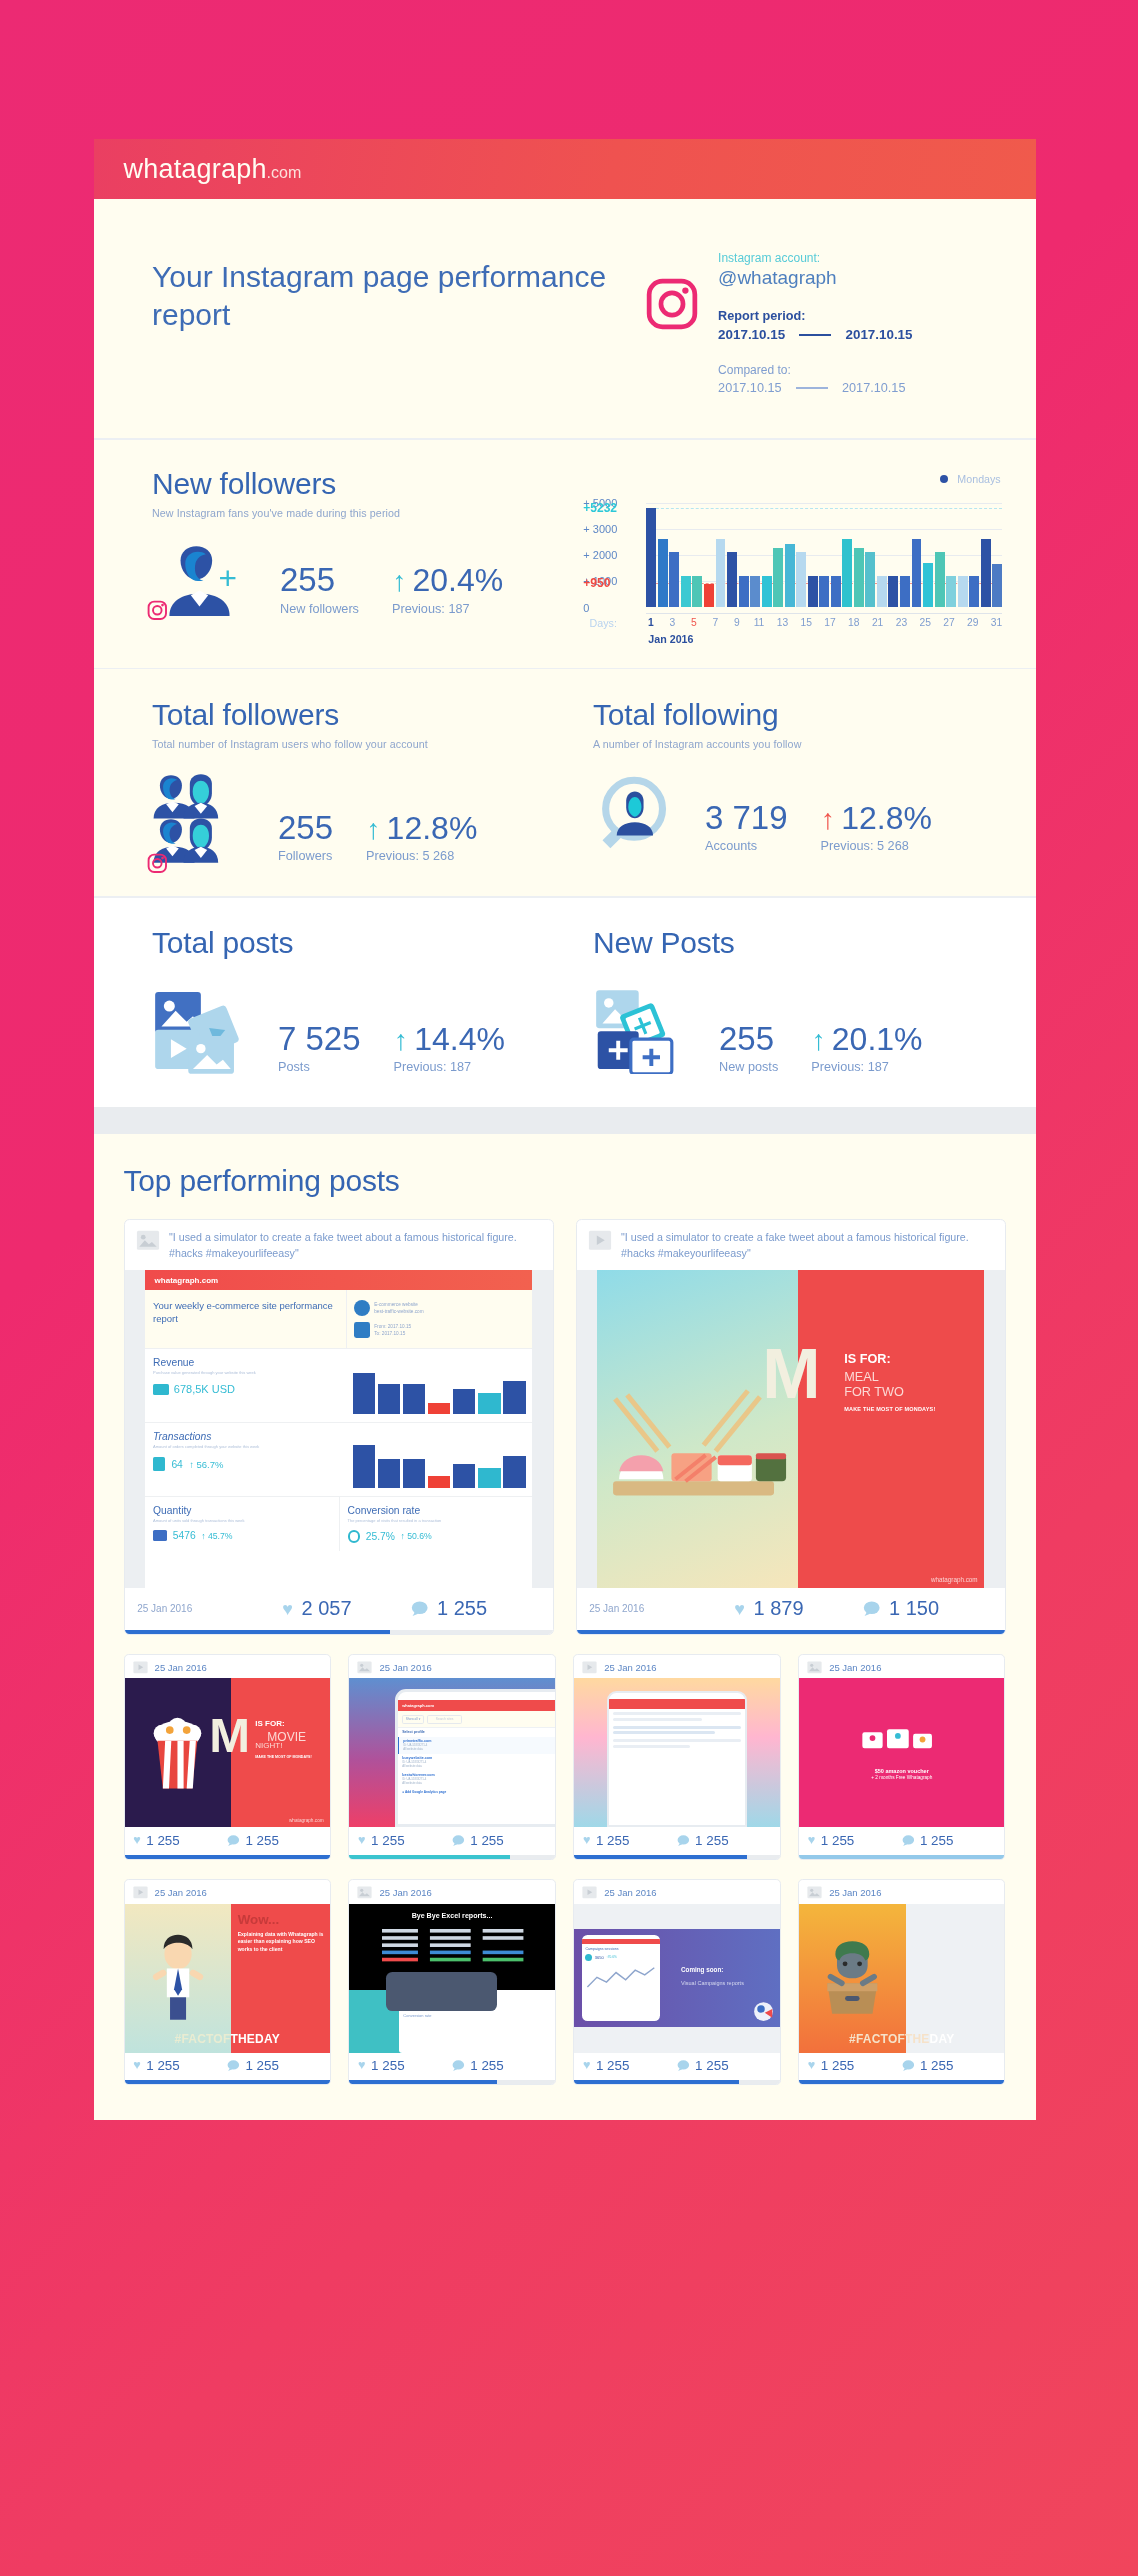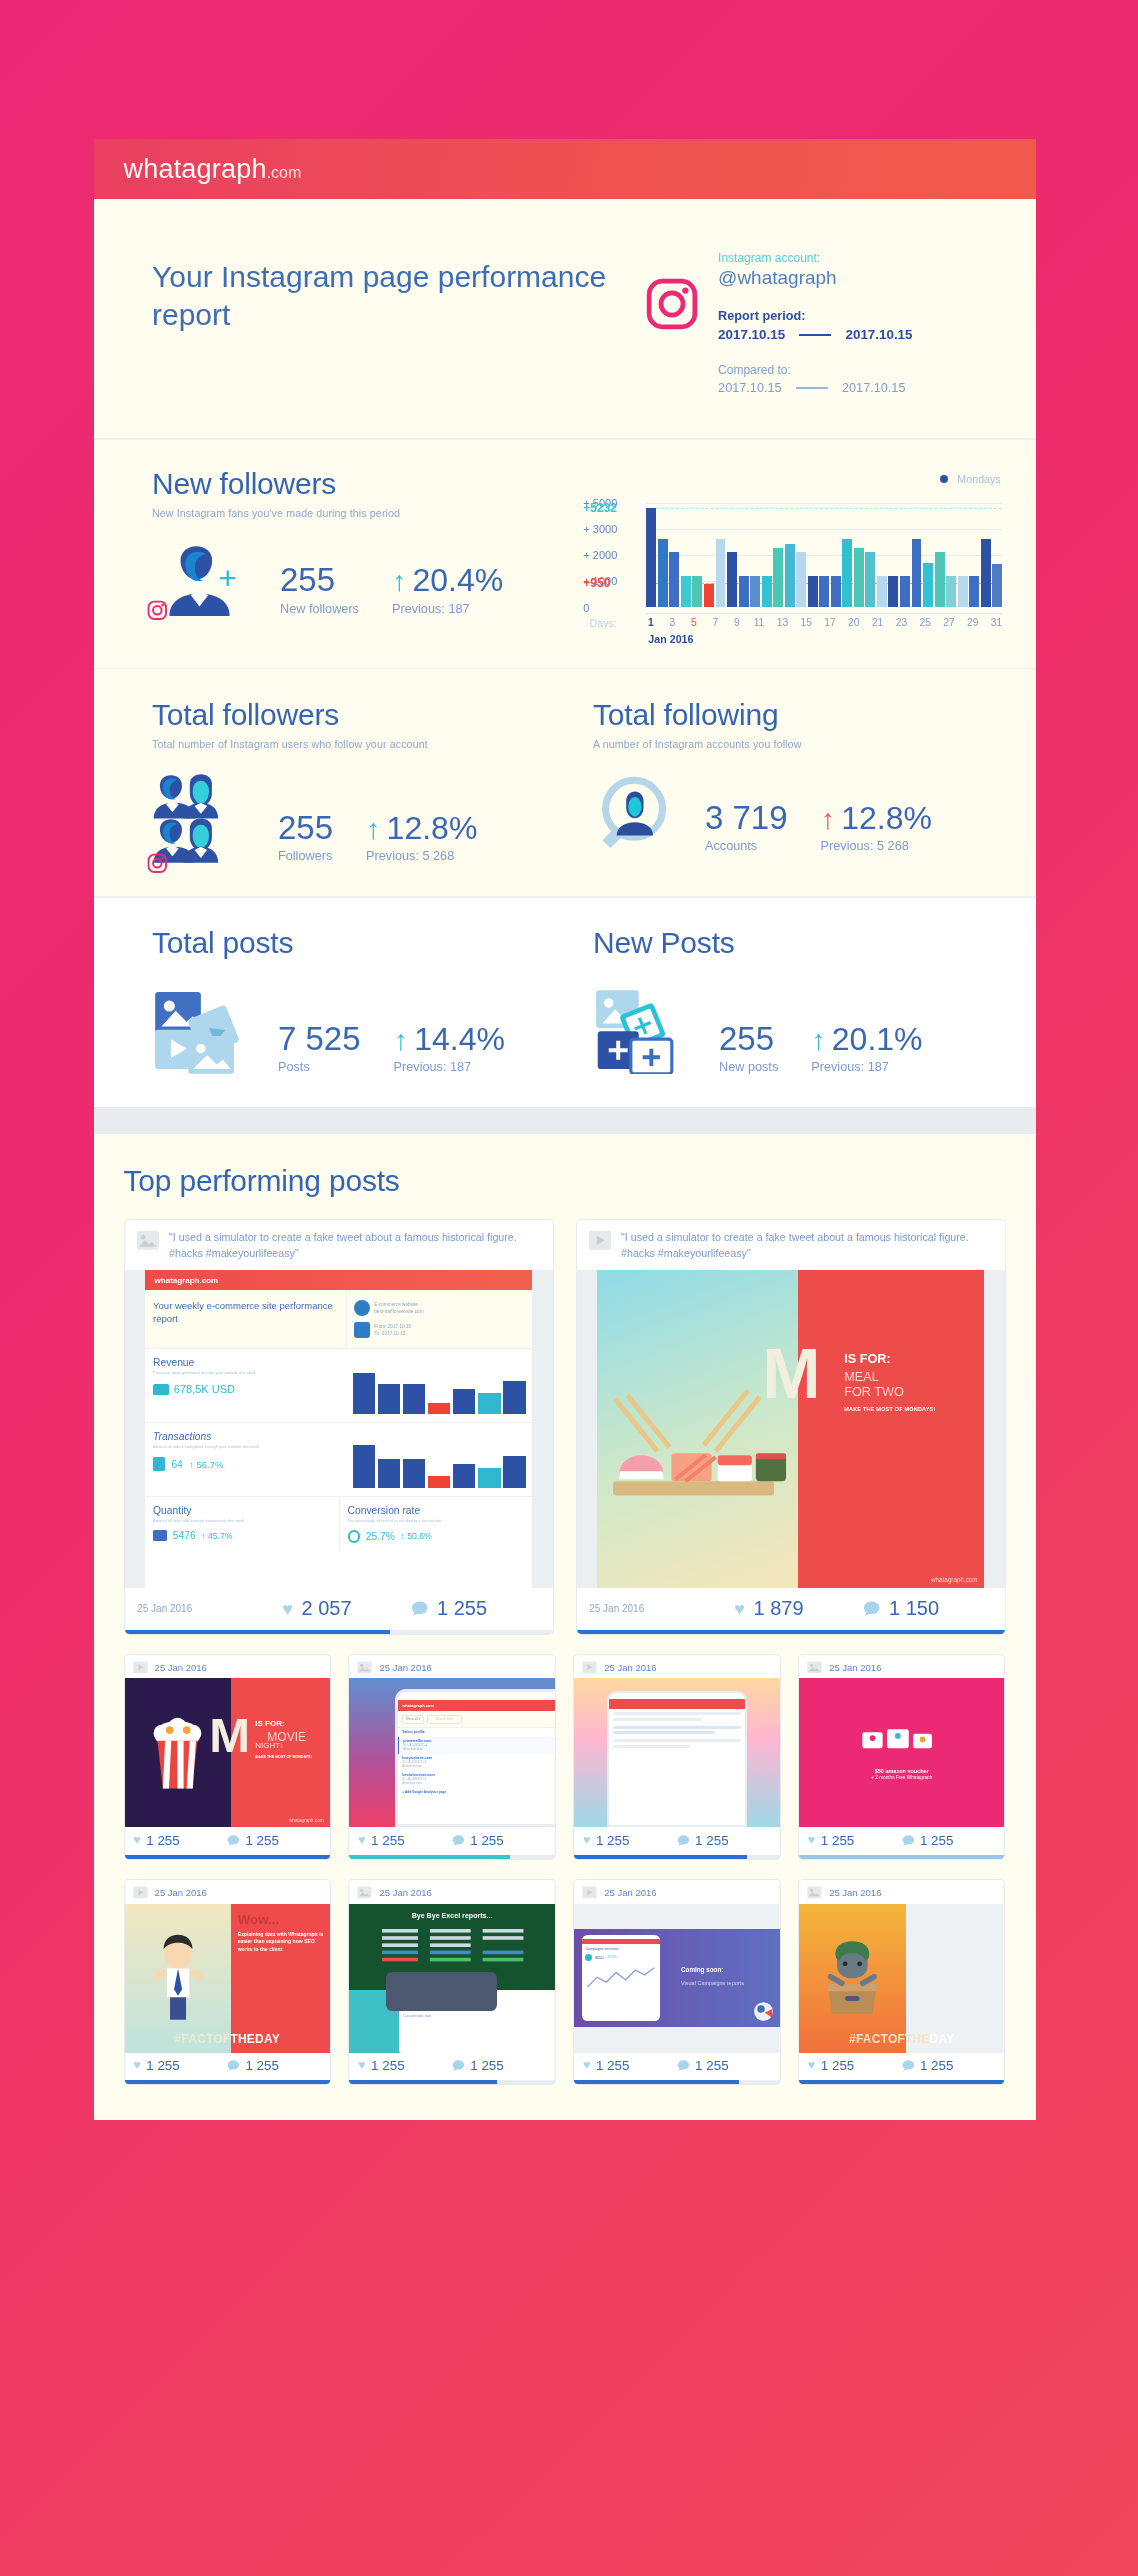--- a/index.html
+++ b/index.html
@@ -278,21 +278,21 @@
                 <div class="tick">9</div>
                 <div class="tick"></div>
                 <div class="tick">11</div>
                 <div class="tick"></div>
                 <div class="tick">13</div>
                 <div class="tick"></div>
                 <div class="tick">15</div>
                 <div class="tick"></div>
                 <div class="tick">17</div>
                 <div class="tick"></div>
-                <div class="tick">20</div>
+                <div class="tick">18</div>
                 <div class="tick"></div>
                 <div class="tick">21</div>
                 <div class="tick"></div>
                 <div class="tick">23</div>
                 <div class="tick"></div>
                 <div class="tick">25</div>
                 <div class="tick"></div>
                 <div class="tick">27</div>
                 <div class="tick"></div>
                 <div class="tick">29</div>
@@ -857,21 +857,21 @@
           <div class="sm-card">
       <div class="sm-head">
               <svg class="sm-ico" viewBox="0 0 19 16">
                 <rect x="0.5" y="0.5" width="18" height="15" rx="1.5" fill="#e6e9ec"></rect>
                 <circle cx="6" cy="5.5" r="2" fill="#c8ced4"></circle>
                 <path d="M2.5 13l4.5-5 3 3 2.5-2 4 4z" fill="#c8ced4"></path>
               </svg>
               <span class="sm-date">25 Jan 2016</span>
             </div>
       <div class="sm-media">
-              <div style="position:absolute;inset:0;background:#14532d">
+              <div style="position:absolute;inset:0;background:#000000">
                 <div style="position:absolute;left:0;bottom:0;width:38%;height:42%;background:#3fc0c4"></div>
                 <div style="position:absolute;left:0;right:0;top:8px;text-align:center;color:#fff;font-weight:bold;font-size:7.1px">Bye Bye Excel reports...</div>
                 <svg viewBox="0 0 120 40" style="position:absolute;left:16%;top:25px;width:70%">
                   <g fill="#cfd8e3">
                     <rect x="0" y="0" width="30" height="3"></rect>
                     <rect x="0" y="6" width="30" height="3"></rect>
                     <rect x="0" y="12" width="30" height="3"></rect>
                     <rect x="40" y="0" width="34" height="3"></rect>
                     <rect x="40" y="6" width="34" height="3"></rect>
                     <rect x="40" y="12" width="34" height="3"></rect>

